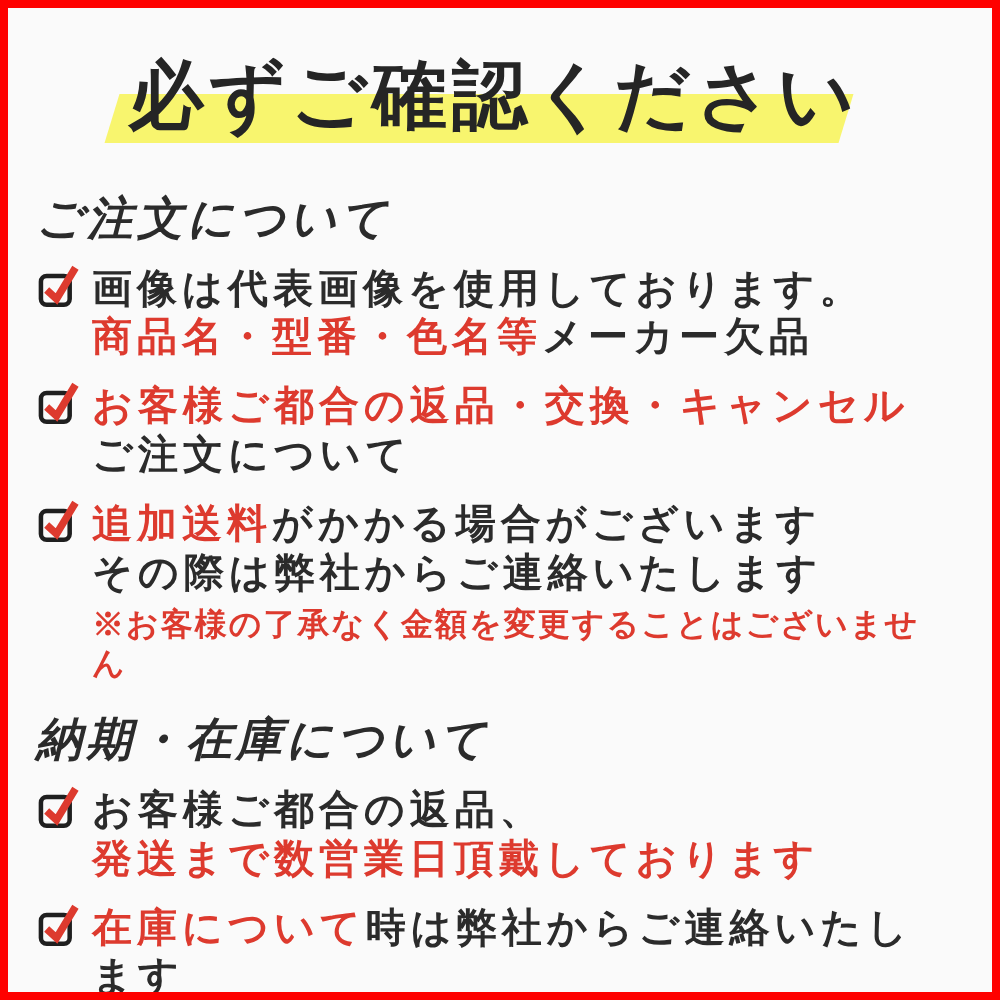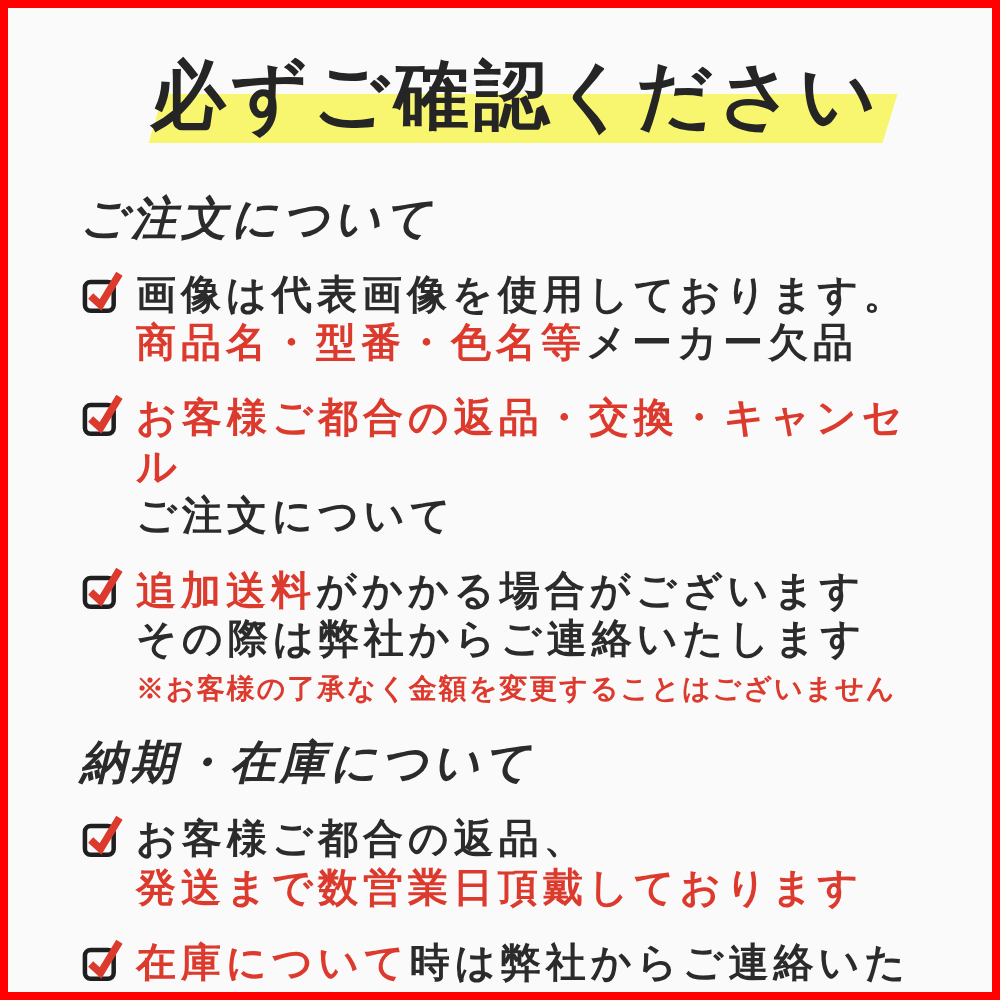--- a/index.html
+++ b/index.html
@@ -12,21 +12,21 @@
   html,body{width:1000px;height:1000px;}
   body{
     background:#ffffff;
     font-family:"Liberation Serif","DejaVu Serif",serif;
     color:var(--text-black);
   }
   .frame{
     width:1000px;height:1000px;
     border:8px solid var(--frame-red);
     background:#fafafa;
-    padding:36px 40px 0 72px;
+    padding:36px 40px 0 28px;
     overflow:hidden;
   }
   
   .title-box{position:relative;height:104px;}
   .highlight{
     position:absolute;left:76px;top:50px;
     width:734px;height:49px;
     background:var(--hl-yellow);
     transform:skewX(-17deg);
   }
@@ -46,35 +46,35 @@
     line-height:1.1;
     color:#2b2b2b;
     margin:46px 0 0 0;
     font-style:italic;
   }
   #sections section:nth-child(2) .section-heading{margin-top:32px;}
   
   .item{
     display:flex;
     gap:10px;
-    margin-top:26px;
+    margin-top:20px;
     align-items:flex-start;
   }
   .cbwrap{flex:0 0 46px;}
   svg.cb{width:46px;height:46px;display:block;margin-top:-3px;overflow:visible;}
   svg.cb rect{fill:none;stroke:#1f1f1f;stroke-width:5.5px;}
   svg.cb path{fill:none;stroke:var(--text-red);stroke-width:9px;}
   .text{
     font-size:40px;font-weight:700;
     letter-spacing:5px;
     line-height:1.22;
   }
   .red{color:var(--text-red);}
   .note{
-    font-size:28px;font-weight:700;
+    font-size:32px;font-weight:700;
     letter-spacing:2px;
     color:var(--text-red);
     margin-top:8px;
   }
 </style>
 </head>
 <body>
 
 <div class="frame">
   <div class="title-box">

